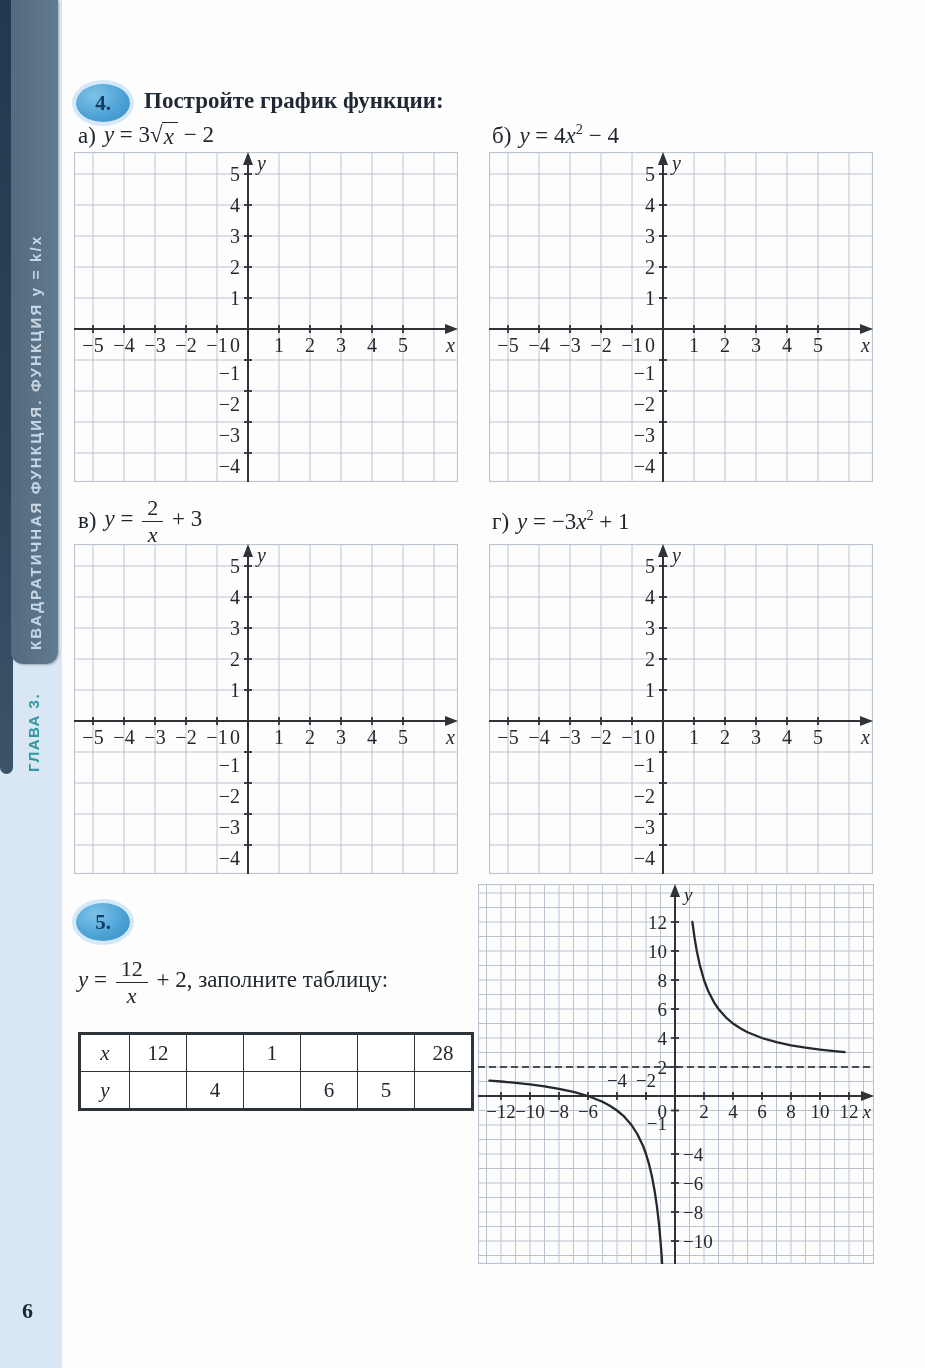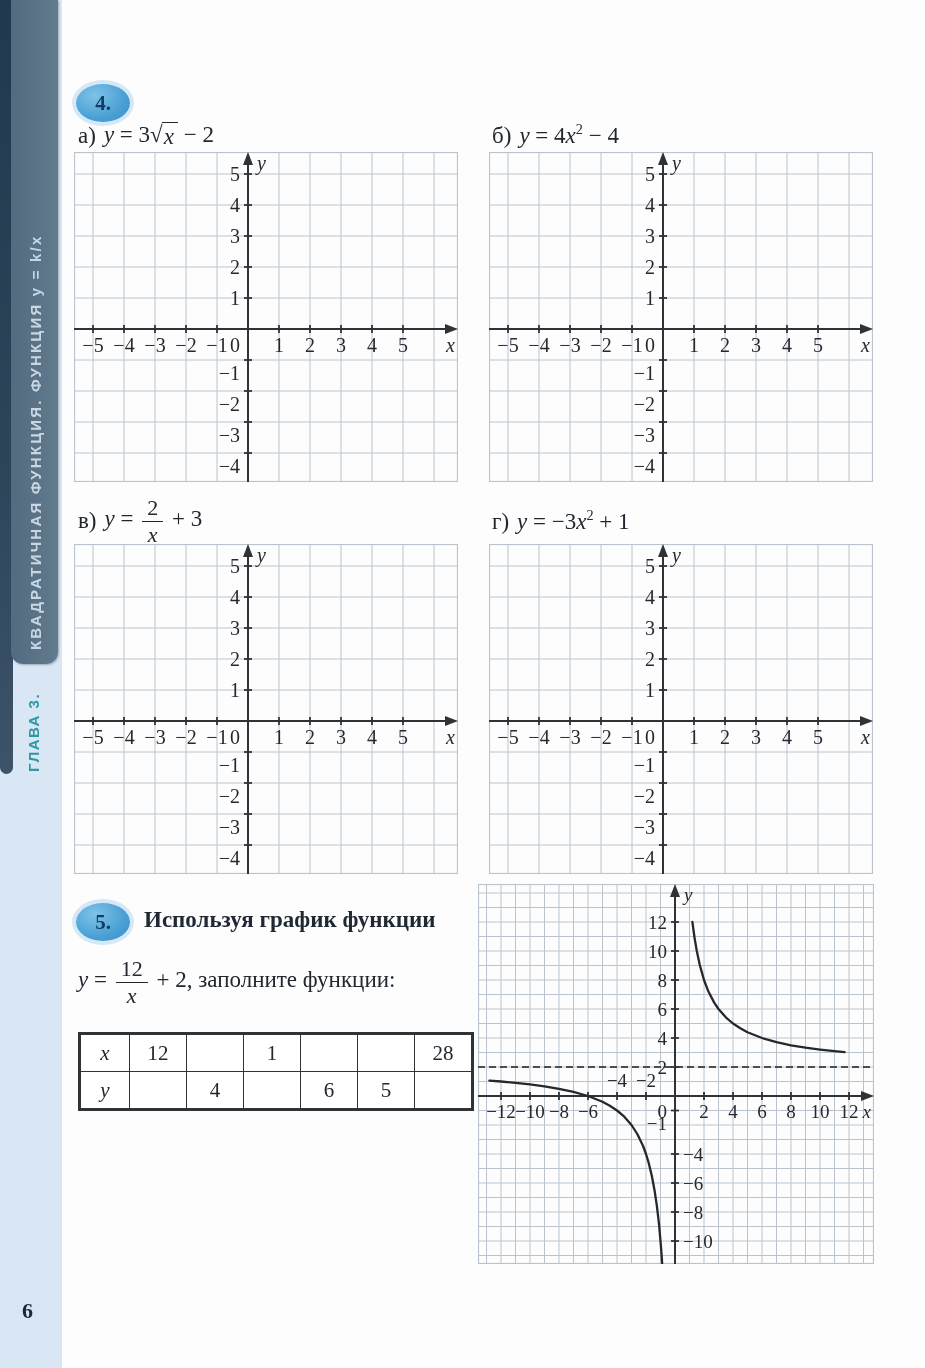--- a/index.html
+++ b/index.html
@@ -52,20 +52,21 @@
   <div class="margin-strip"></div>
   <div class="edge-strip"></div>
   <div class="chapter-tab"></div>
   <div class="vtext tab-text">КВАДРАТИЧНАЯ ФУНКЦИЯ. ФУНКЦИЯ y = k/x</div>
   <div class="vtext chapter-label">ГЛАВА 3.</div>
   <div class="page-number">6</div>
 
   <div class="badge" style="left:76px;top:84px;">
     <span>4.</span>
   </div>
+  <div class="ptitle" style="left:144px;top:88px;">Постройте график функции:</div>
 
   <div class="fm" style="left:78px;top:114px;">
     <span class="lab">а)</span>
     <span class="body"><span class="v">y</span><span class="o"> = </span><span class="n">3</span><span class="sq">√<span class="rad v">x</span></span><span class="o"> − </span><span class="n">2</span></span>
   </div>
   <div class="fm" style="left:492px;top:114px;">
     <span class="lab">б)</span>
     <span class="body"><span class="v">y</span><span class="o"> = </span><span class="n">4</span><span class="v">x</span><sup>2</sup><span class="o"> − </span><span class="n">4</span></span>
   </div>
 
@@ -364,24 +365,23 @@
       <text x="166" y="290" text-anchor="end" fill="#25282d" font-size="20" font-family="&quot;Liberation Serif&quot;,&quot;DejaVu Serif&quot;,serif">−3</text>
       <text x="166" y="321" text-anchor="end" fill="#25282d" font-size="20" font-family="&quot;Liberation Serif&quot;,&quot;DejaVu Serif&quot;,serif">−4</text>
       <text x="166" y="200" text-anchor="end" fill="#25282d" font-size="20" font-family="&quot;Liberation Serif&quot;,&quot;DejaVu Serif&quot;,serif">0</text>
       <text x="381" y="200" text-anchor="end" fill="#25282d" font-size="20" font-family="&quot;Liberation Serif&quot;,&quot;DejaVu Serif&quot;,serif" font-style="italic">x</text>
       <text x="183" y="18" text-anchor="start" fill="#25282d" font-size="20" font-family="&quot;Liberation Serif&quot;,&quot;DejaVu Serif&quot;,serif" font-style="italic">y</text>
     </svg>
 
   <div class="badge" style="left:76px;top:903px;">
     <span>5.</span>
   </div>
-  <div class="ptitle" style="left:144px;top:907px;">Используя график функции</div>
 
   <div class="fm" style="left:78px;top:950px;height:64px;">
-    <span class="body"><span class="v">y</span><span class="o"> = </span><span class="frac"><span class="num">12</span><span class="den v">x</span></span><span class="o"> + </span><span class="n">2</span><span class="t">, заполните функции:</span></span>
+    <span class="body"><span class="v">y</span><span class="o"> = </span><span class="frac"><span class="num">12</span><span class="den v">x</span></span><span class="o"> + </span><span class="n">2</span><span class="t">, заполните таблицу:</span></span>
   </div>
 
   <table class="ftable" style="left:78px;top:1032px;">
     <tbody>
         <tr>
       <td>x</td>
       <td>12</td>
       <td></td>
       <td>1</td>
       <td></td>

